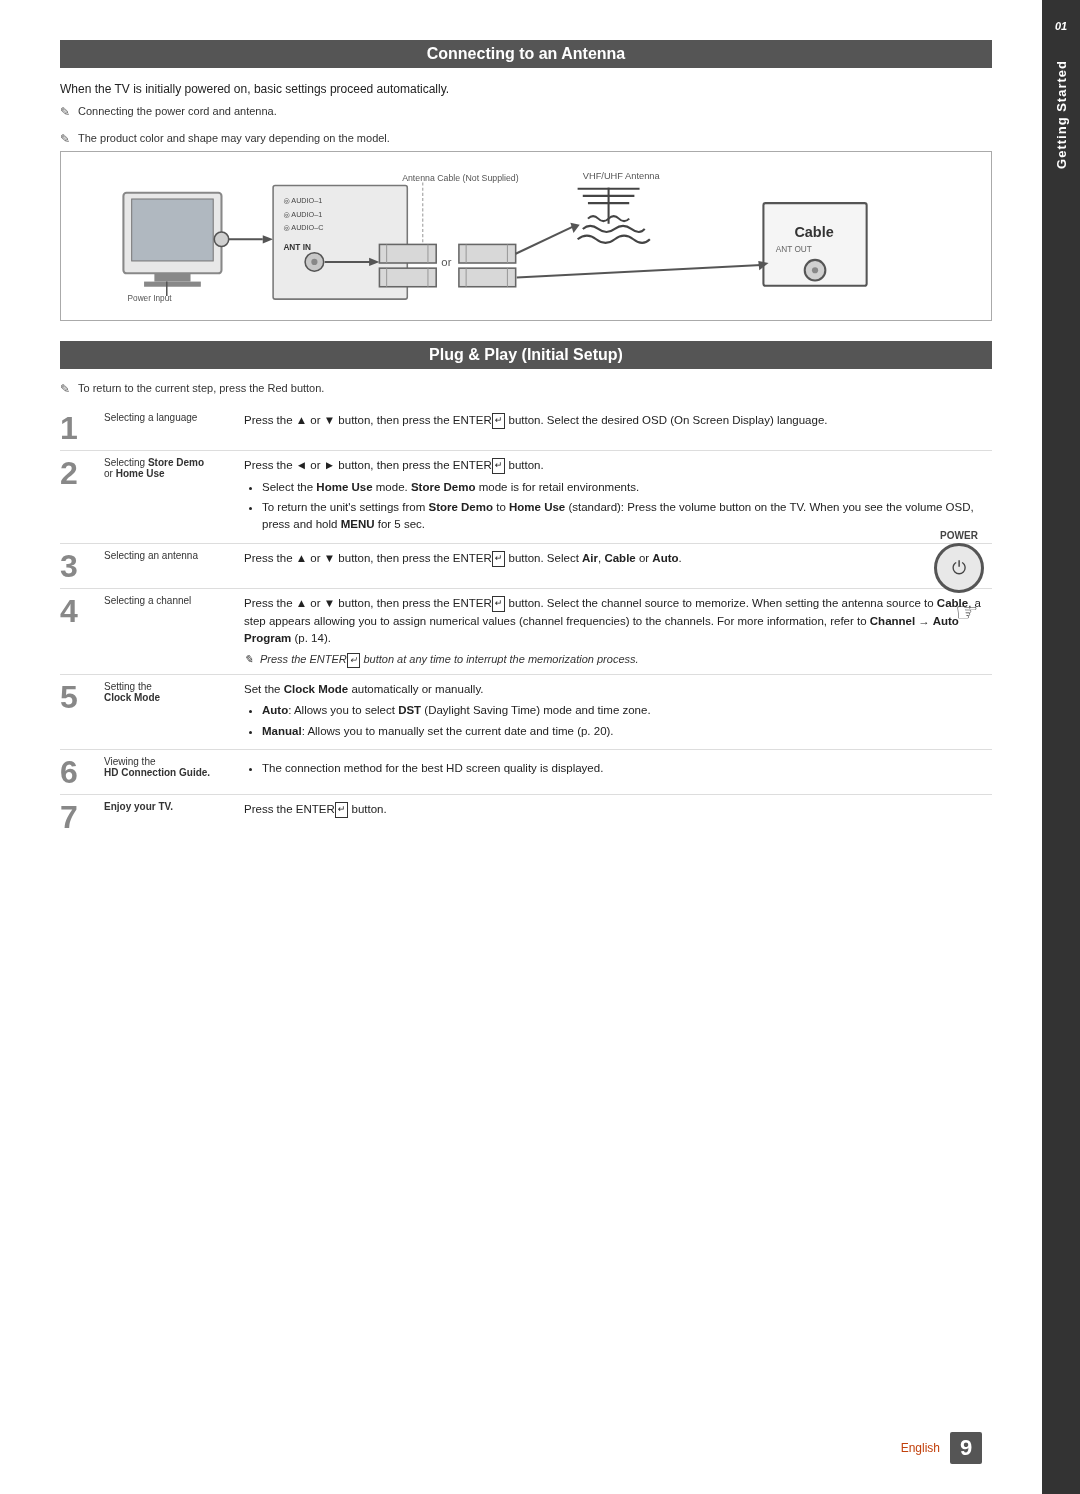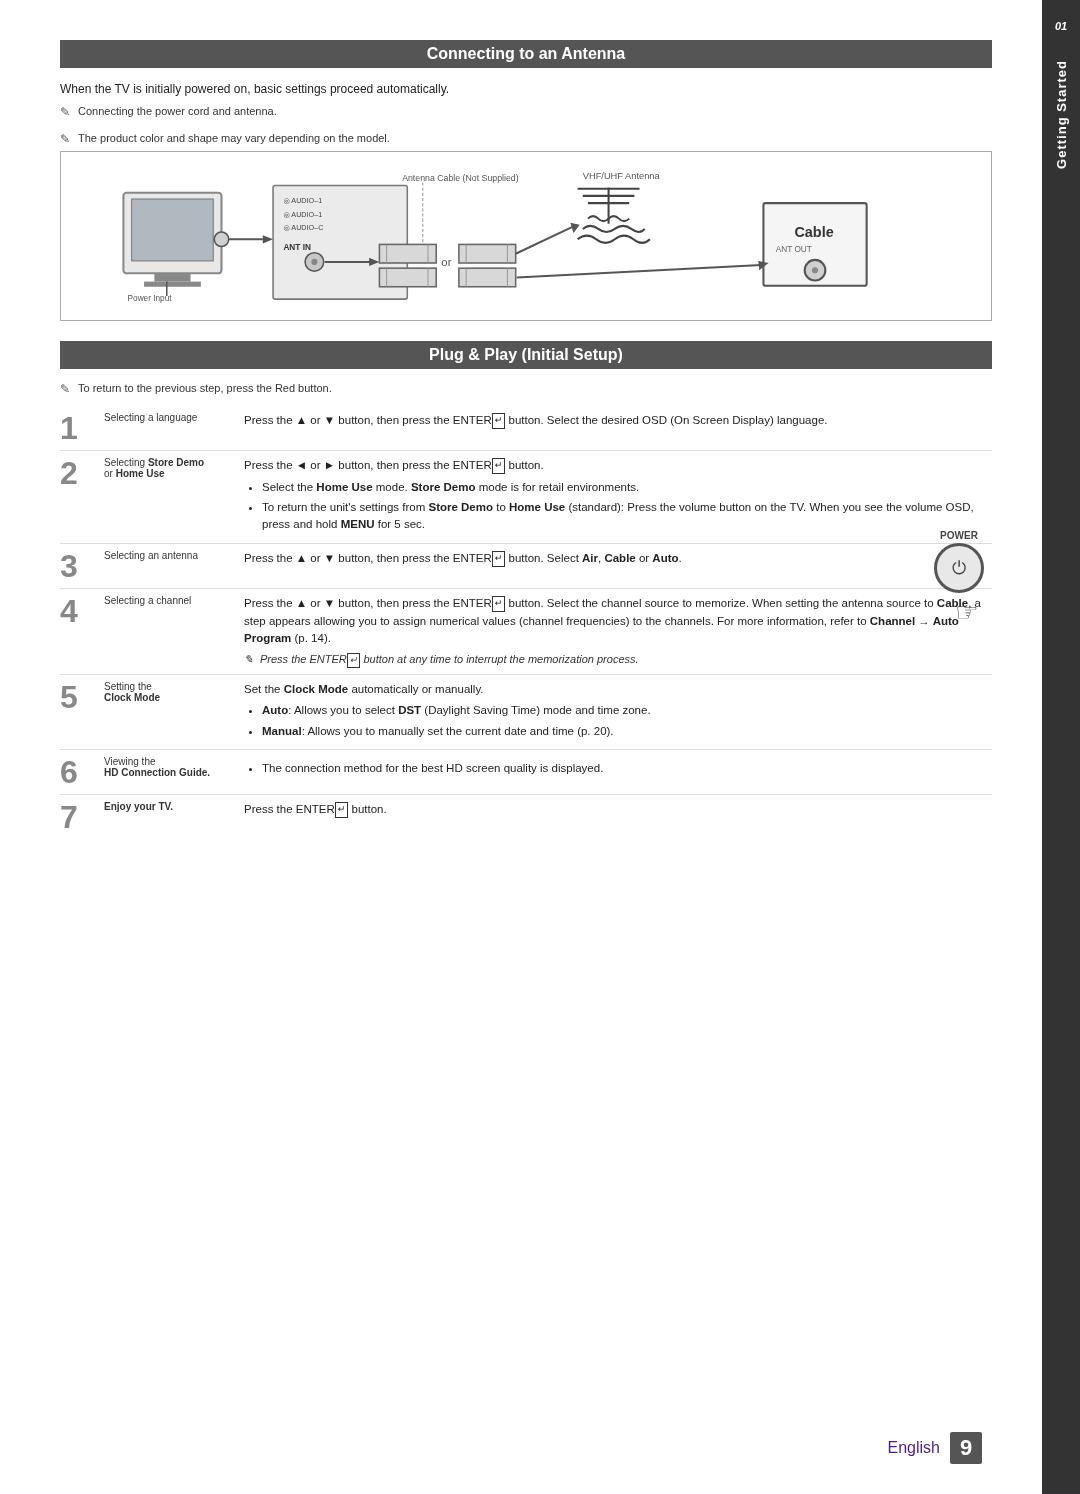--- a/index.html
+++ b/index.html
@@ -178,22 +178,22 @@
     
     .footer {
       position: absolute;
       bottom: 30px;
       right: 60px;
       display: flex;
       align-items: center;
       gap: 10px;
     }
     .footer-lang {
-      font-size: 16px;
-      color: #4c1d95;
+      font-size: 12px;
+      color: #c2410c;
     }
     .footer-num {
       font-size: 22px;
       font-weight: bold;
       color: #555;
       background: #555;
       color: #fff;
       width: 32px;
       height: 32px;
       display: flex;
@@ -295,21 +295,21 @@
 
         <line x1="391" y1="107" x2="628" y2="95" stroke="#555" stroke-width="2"></line>
         <polygon points="625,91 635,93 626,100" fill="#555"></polygon>
       </svg>
     </div>
 
     <div class="section-header" style="margin-top:8px;">
       <span>Plug &amp; Play (Initial Setup)</span>
     </div>
 
-    <p class="note-line" style="margin-bottom:10px;">To return to the previous step, press the Red button.</p>
+    <p class="note-line" style="margin-bottom:10px;">To return to the current step, press the Red button.</p>
 
     <div style="position:absolute; right:58px; top:530px; display:flex; flex-direction:column; align-items:center;">
       <div style="font-size:10px;font-weight:bold;color:#444;margin-bottom:2px;">POWER</div>
       <div style="width:50px;height:50px;border-radius:50%;border:3px solid #555;background:#e8e8e8;display:flex;align-items:center;justify-content:center;font-size:18px;color:#444;">⏻</div>
       <div style="font-size:26px;color:#333;margin-top:4px;margin-left:16px;">☞</div>
     </div>
 
     <table class="steps-table">
 
       <tbody>

